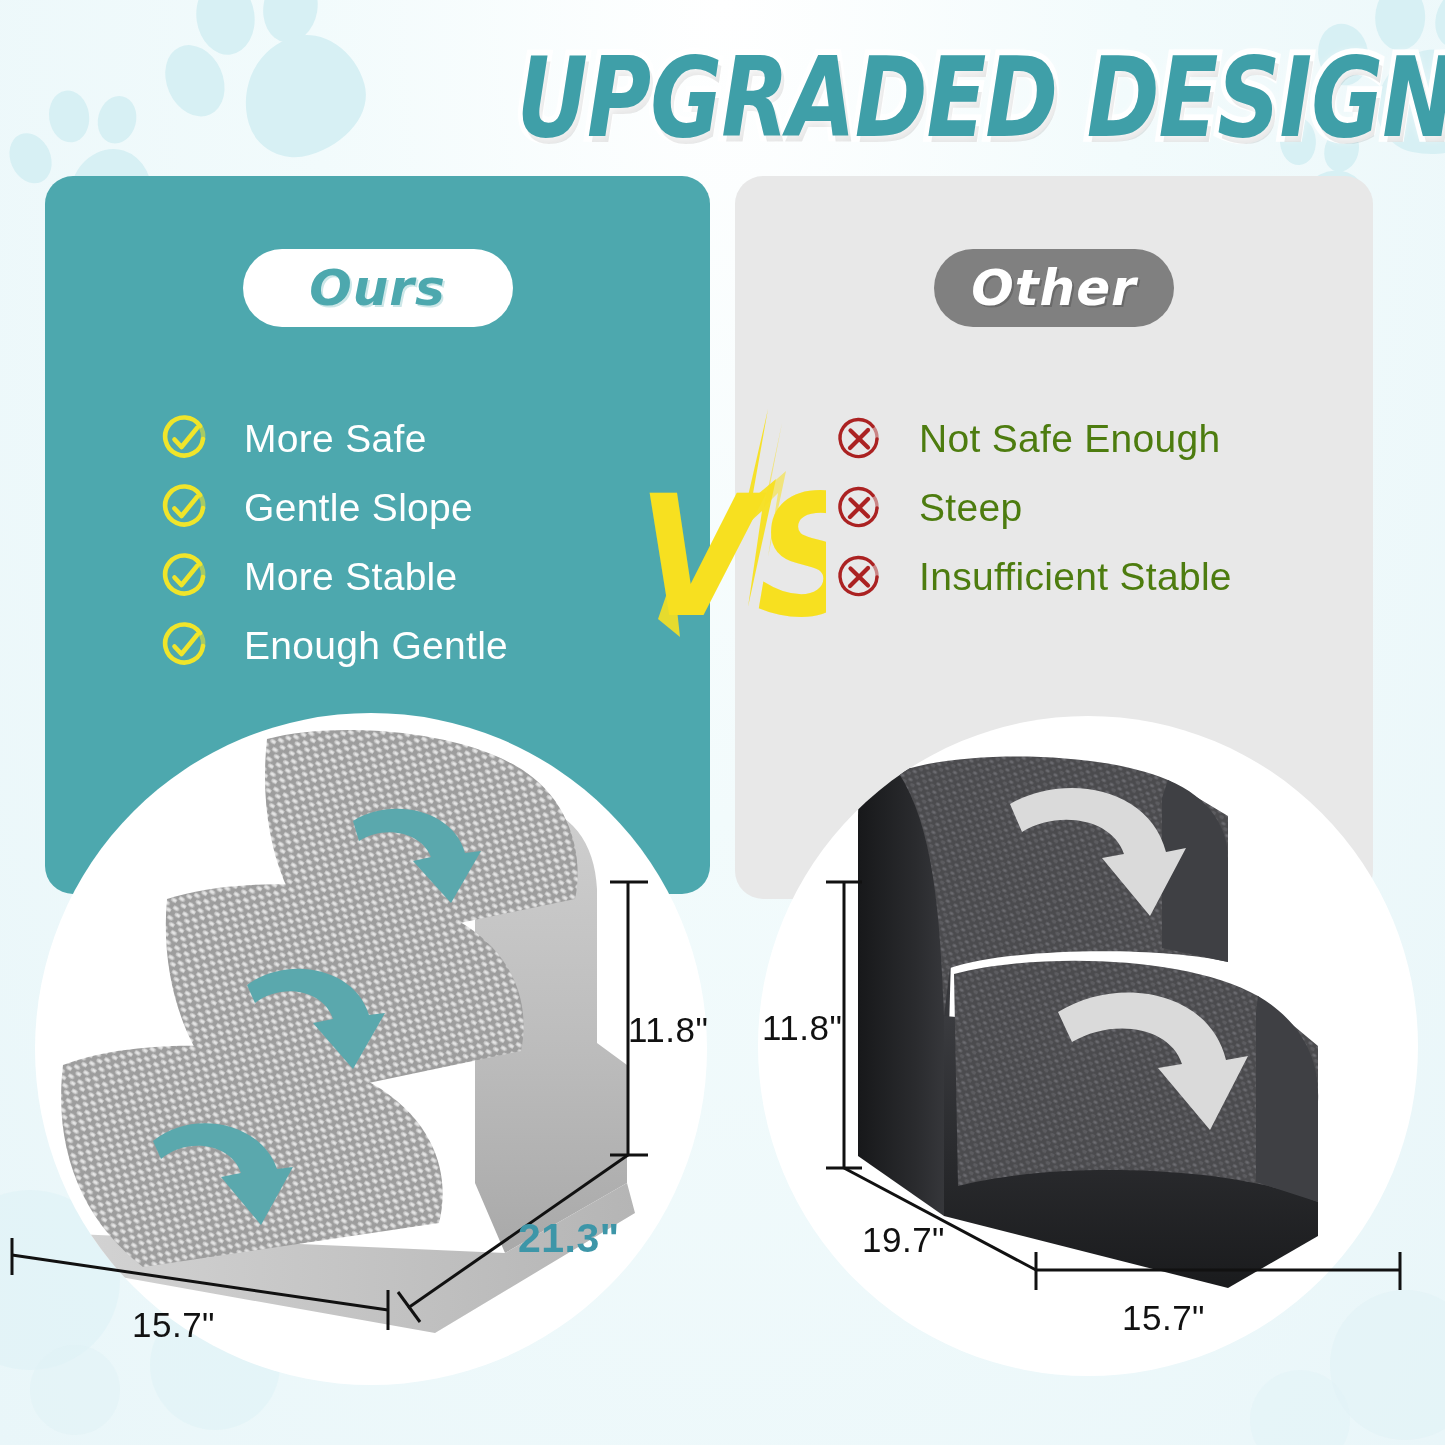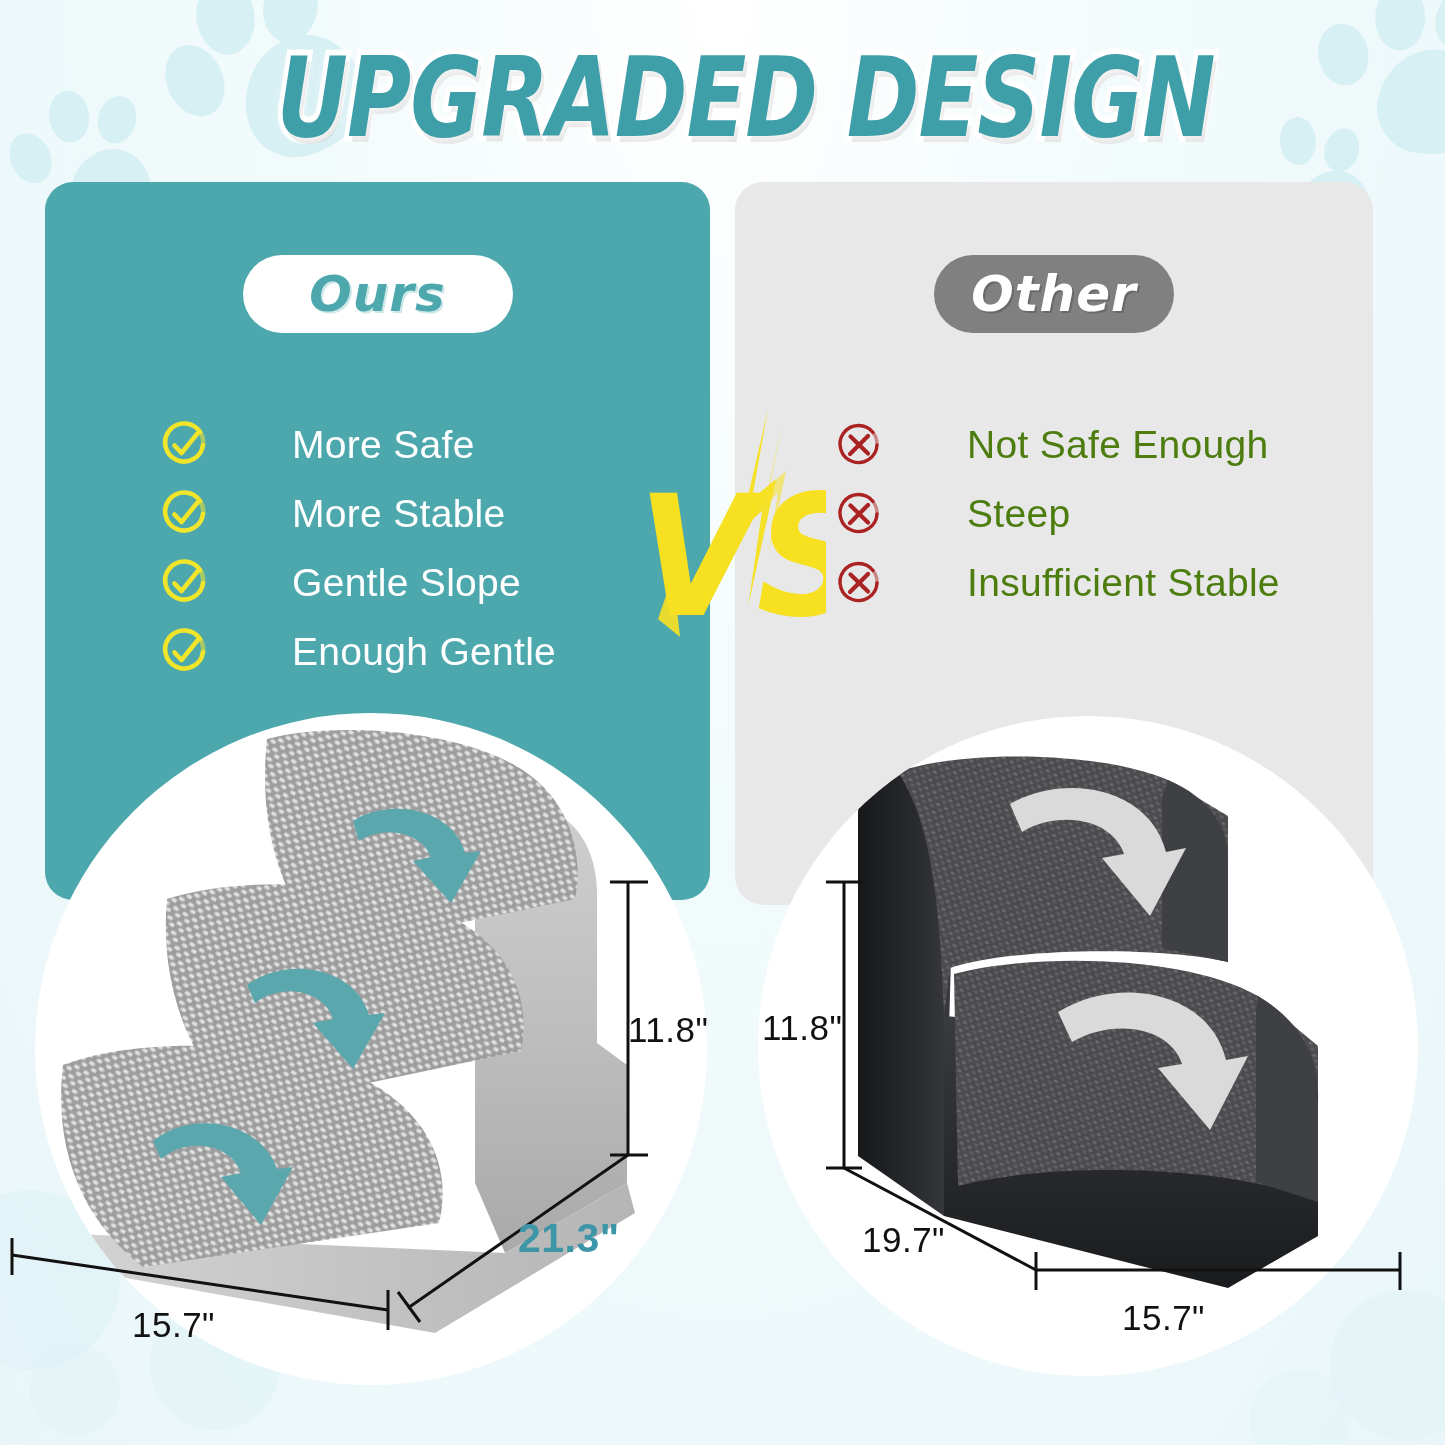--- a/index.html
+++ b/index.html
@@ -25,21 +25,21 @@
     background:#d7f0f4;
     border-radius:50%;
   }
 
   
   .bubble { position:absolute; border-radius:50%; background:#dff2f6; }
 
   
   .title-wrap {
     position:absolute; top:34px; left:0; right:0;
-    text-align:center;
+    text-align:right;
     z-index:6;
     margin-left:47px;
   }
   .title {
     display:inline-block;
     font-family:"DejaVu Sans", sans-serif;
     font-weight:bold;
     font-style:italic;
     font-size:86px;
     letter-spacing:-1px;
@@ -49,21 +49,21 @@
     -webkit-text-stroke:9px #ffffff;
     paint-order:stroke fill;
     text-shadow:
       0 0 10px #ffffff,
       3px 4px 0 rgba(0,0,0,0.10);
   }
 
   
   .panel {
     position:absolute;
-    top:182px;
+    top:176px;
     border-radius:28px;
     z-index:2;
   }
   .panel-ours {
     left:45px; width:665px; height:718px;
     background:#4da8ae;
   }
   .panel-other {
     left:735px; width:638px; height:723px;
     background:#e8e8e8;
@@ -105,21 +105,20 @@
     display:flex;
     align-items:center;
     height:69px;
     margin-bottom:0;
   }
   .fic { width:48px; height:48px; flex:0 0 48px; margin-right:36px; }
   .ftxt {
     font-size:39px;
     white-space:nowrap;
     letter-spacing:0.3px;
-    margin-left:48px;
   }
   .ftxt-ours { color:#ffffff; }
   .ftxt-other { color:#4d7c0f; }
 
   
   .vs {
     position:absolute;
     left:636px; top:407px;
     width:190px; height:230px;
     z-index:7;
@@ -216,32 +215,32 @@
     </div>
 
     <div class="frow">
       <span class="fic">
         <svg viewBox="0 0 48 48" width="48" height="48">
           <path d="M40 11 A19 19 0 1 0 43 24" fill="none" stroke="#f0e52a" stroke-width="4.6" stroke-linecap="round"></path>
           <path d="M43 24 A19 19 0 0 0 40 11" fill="none" stroke="#f0e52a" stroke-width="4.6" stroke-linecap="round" opacity="0.55"></path>
           <path d="M14.5 24.5 L21.5 32 L37 13" fill="none" stroke="#f0e52a" stroke-width="4.6" stroke-linecap="round" stroke-linejoin="round"></path>
         </svg>
       </span>
-      <span class="ftxt ftxt-ours">More Stable</span>
+      <span class="ftxt ftxt-ours">Gentle Slope</span>
     </div>
 
     <div class="frow">
       <span class="fic">
         <svg viewBox="0 0 48 48" width="48" height="48">
           <path d="M40 11 A19 19 0 1 0 43 24" fill="none" stroke="#f0e52a" stroke-width="4.6" stroke-linecap="round"></path>
           <path d="M43 24 A19 19 0 0 0 40 11" fill="none" stroke="#f0e52a" stroke-width="4.6" stroke-linecap="round" opacity="0.55"></path>
           <path d="M14.5 24.5 L21.5 32 L37 13" fill="none" stroke="#f0e52a" stroke-width="4.6" stroke-linecap="round" stroke-linejoin="round"></path>
         </svg>
       </span>
-      <span class="ftxt ftxt-ours">Gentle Slope</span>
+      <span class="ftxt ftxt-ours">More Stable</span>
     </div>
 
     <div class="frow">
       <span class="fic">
         <svg viewBox="0 0 48 48" width="48" height="48">
           <path d="M40 11 A19 19 0 1 0 43 24" fill="none" stroke="#f0e52a" stroke-width="4.6" stroke-linecap="round"></path>
           <path d="M43 24 A19 19 0 0 0 40 11" fill="none" stroke="#f0e52a" stroke-width="4.6" stroke-linecap="round" opacity="0.55"></path>
           <path d="M14.5 24.5 L21.5 32 L37 13" fill="none" stroke="#f0e52a" stroke-width="4.6" stroke-linecap="round" stroke-linejoin="round"></path>
         </svg>
       </span>

